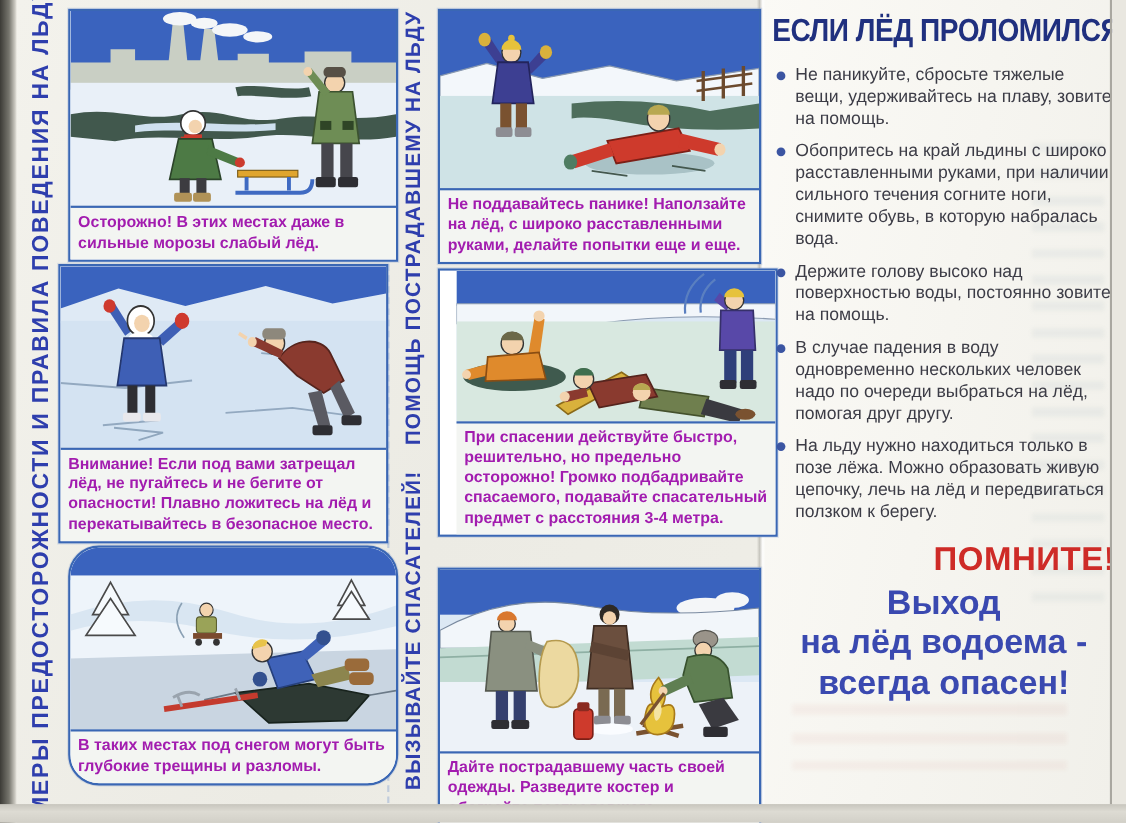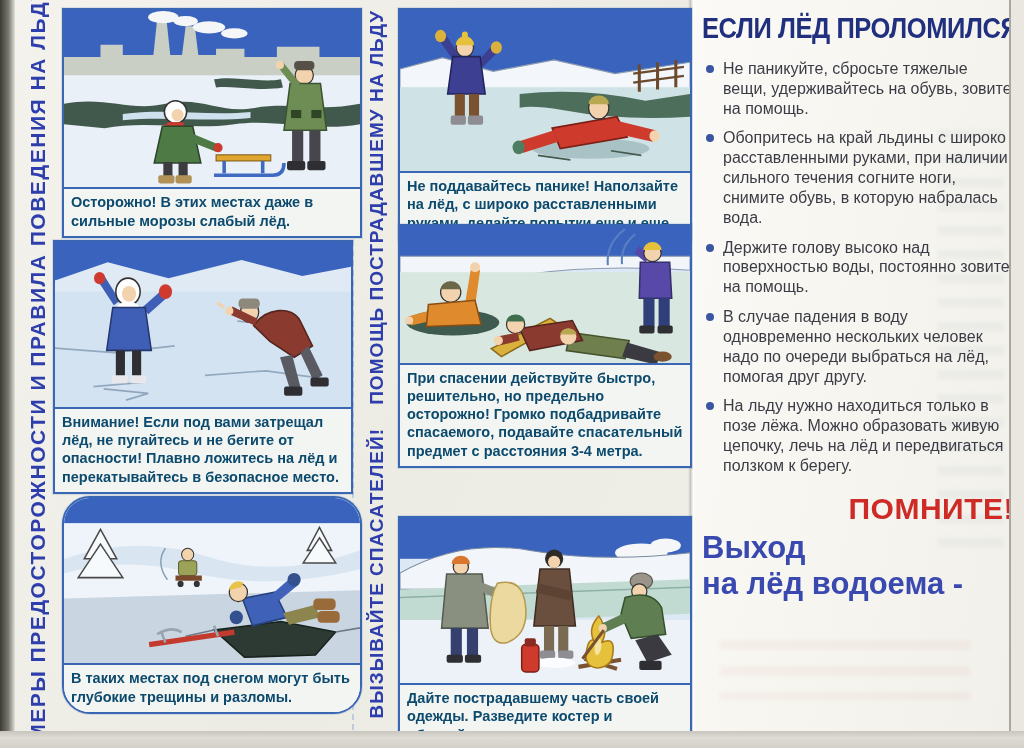--- a/index.html
+++ b/index.html
@@ -33,38 +33,38 @@
   .spine-mid span{position:absolute;left:50%;writing-mode:vertical-rl;transform:translateX(-50%) rotate(180deg);
     white-space:nowrap;font-size:19px;letter-spacing:1px;}
   .spine-mid .seg-bottom{bottom:2px;}
   .spine-mid .seg-top{top:0;}
   
   .panel{position:absolute;background:#fff;border:2px solid #3a67b4;display:flex;flex-direction:column;
     overflow:hidden;box-shadow:0 0 0 1px rgba(58,103,180,.15);}
   .illu{flex:1;min-height:0;background:#dce8f4;}
   .illu svg{display:block;width:100%;height:100%;}
   .caption{border-top:2px solid #3a67b4;background:#f3f5f2;padding:4px 7px 6px;
-    font-size:14.5px;font-weight:bold;color:#0c4a6e;line-height:1.26;}
+    font-size:14.5px;font-weight:bold;color:#a21caf;line-height:1.26;}
   .pL1{left:62px;top:8px;width:296px;height:226px;align-items:flex-end;}
   .pL2{left:53px;top:240px;width:296px;height:250px;}
   .pL3{left:62px;top:496px;width:296px;height:214px;border-radius:28px;}
   .pM1{left:398px;top:8px;width:290px;height:228px;}
-  .pM2{left:398px;top:224px;width:290px;height:240px;}
+  .pM2{left:398px;top:244px;width:290px;height:240px;padding-left:15px;}
   .pM3{left:398px;top:488px;width:290px;height:232px;margin-top:28px;}
   
   .right-col{position:absolute;left:702px;top:12px;width:312px;}
   .heading{font-size:29px;font-weight:bold;color:#20307f;letter-spacing:-.5px;
     transform:scaleX(.88);transform-origin:left center;white-space:nowrap;}
   .bullets{list-style:none;margin:14px 0 0;padding:0;}
   .bullets li{position:relative;padding-left:21px;margin-bottom:10px;
     font-size:16px;line-height:1.24;color:#3c3c46;}
   .bullets li::before{content:"";position:absolute;left:4px;top:6px;width:8px;height:8px;
     border-radius:50%;background:#3b55a2;}
   .remember{margin-top:16px;text-align:right;font-size:30px;font-weight:bold;color:#ce2b27;letter-spacing:.5px;}
-  .warning{margin-top:4px;text-align:left;font-size:31px;font-weight:bold;color:#3a49b0;line-height:1.18;}
+  .warning{margin-top:4px;text-align:center;font-size:31px;font-weight:bold;color:#3a49b0;line-height:1.18;}
 </style>
 </head>
 <body>
 
 <div class="scan">
   <div class="paper-main"></div>
   <div class="paper-right"></div>
   <div class="crease"></div>
   <div class="cutline"></div>
   <div class="bleed a"></div>
@@ -314,30 +314,31 @@
         <path d="M254,114 L268,134 244,142 232,120 Z" fill="#3a3a40"></path>
         <rect x="236" y="140" width="22" height="9" rx="2" fill="#2e2e33"></rect>
       </svg>
     </div>
     <div class="caption">Дайте пострадавшему часть своей одежды. Разведите костер и обогрейте пострадавшего.</div>
   </div>
 
   <div class="right-col">
     <div class="heading">ЕСЛИ ЛЁД ПРОЛОМИЛСЯ</div>
     <ul class="bullets">
-      <li>Не паникуйте, сбросьте тяжелые вещи, удерживайтесь на обувь, зовите на помощь.</li>
+      <li>Не паникуйте, сбросьте тяжелые вещи, удерживайтесь на плаву, зовите на помощь.</li>
       <li>Обопритесь на край льдины с широко расставленными руками, при наличии сильного течения согните ноги, снимите обувь, в которую набралась вода.</li>
       <li>Держите голову высоко над поверхностью воды, постоянно зовите на помощь.</li>
       <li>В случае падения в воду одновременно нескольких человек надо по очереди выбраться на лёд, помогая друг другу.</li>
       <li>На льду нужно находиться только в позе лёжа. Можно образовать живую цепочку, лечь на лёд и передвигаться ползком к берегу.</li>
     </ul>
     <div class="remember">ПОМНИТЕ!</div>
     <div class="warning">
       <div>Выход</div>
       <div>на лёд водоема -</div>
+      <div>всегда опасен!</div>
     </div>
   </div>
 
   <div class="edge-left"></div>
   <div class="edge-bottom"></div>
   <div class="edge-right-line"></div>
   <div class="edge-right-paper"></div>
 </div>
 
 </body></html>

